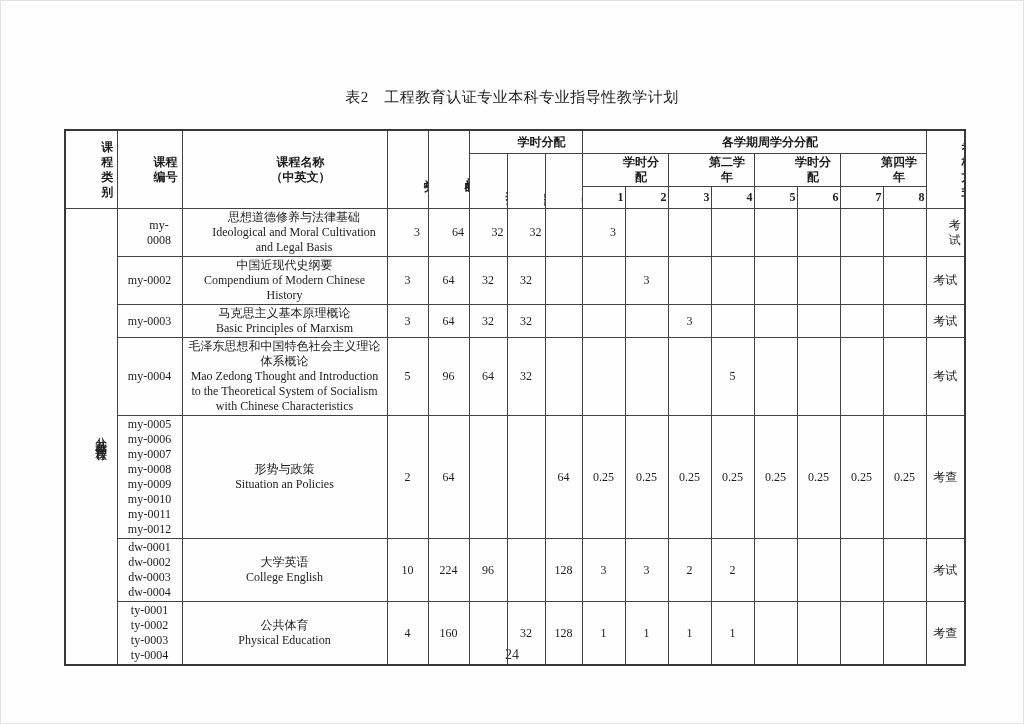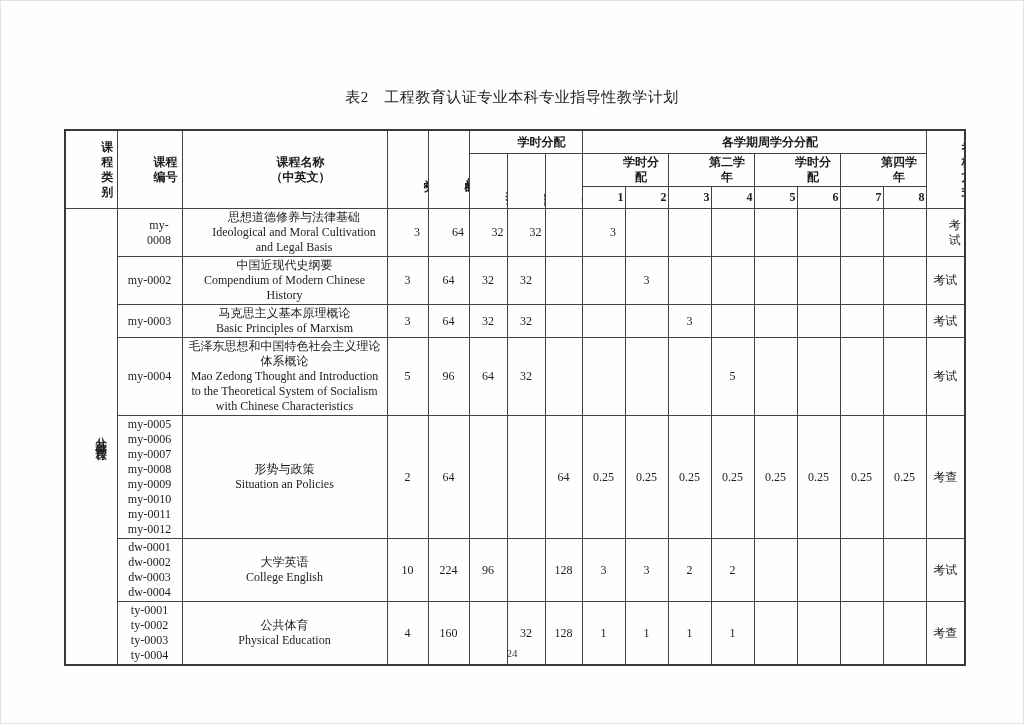--- a/index.html
+++ b/index.html
@@ -62,21 +62,21 @@
   tbody tr:nth-child(2) td { height: 45px; }
   tbody tr:nth-child(3) td { height: 30px; }
   tbody tr:nth-child(4) td { height: 73px; }
   tbody tr:nth-child(5) td { height: 120px; font-family: Liberation Serif, serif; }
   tbody tr:nth-child(6) td { height: 60px; }
   tbody tr:nth-child(7) td { height: 53px; margin-left: 48px; }
   .page-footer {
     position: absolute;
     top: 646px; left: 0; width: 100%;
     text-align: center;
-    font-size: 11px;
+    font-size: 14px;
     color: #333;
   }
 </style>
 </head>
 <body>
 
 <div class="page-title">表2　工程教育认证专业本科专业指导性教学计划</div>
 
 <table class="plan-table">
   <colgroup>

